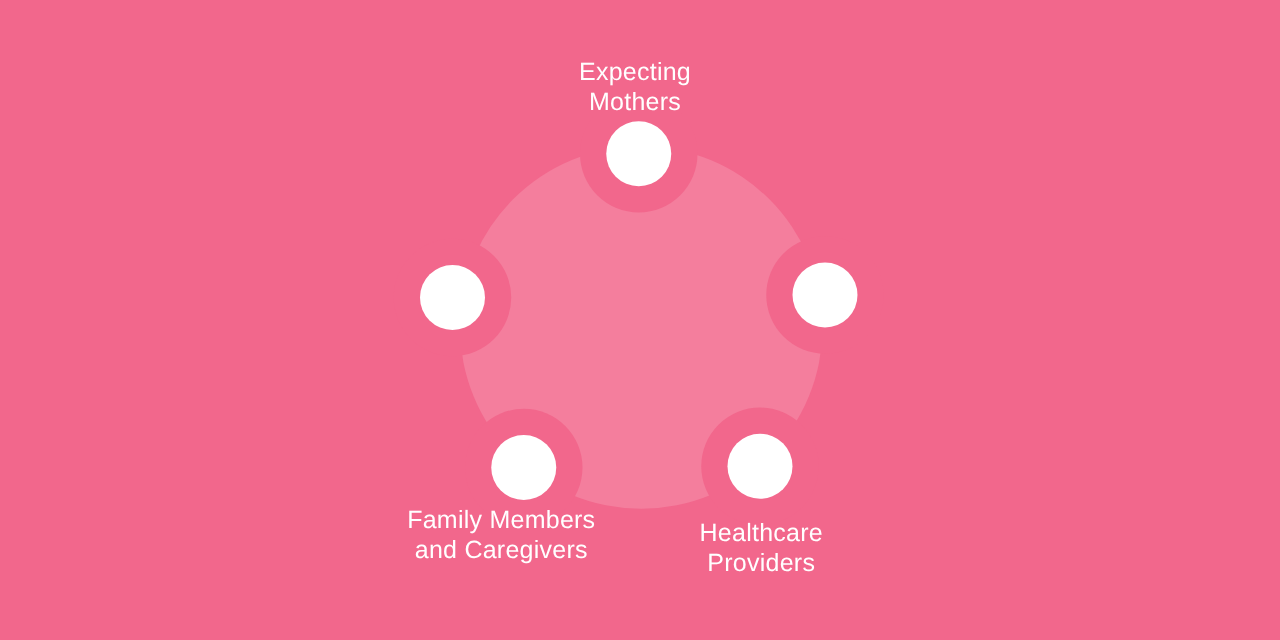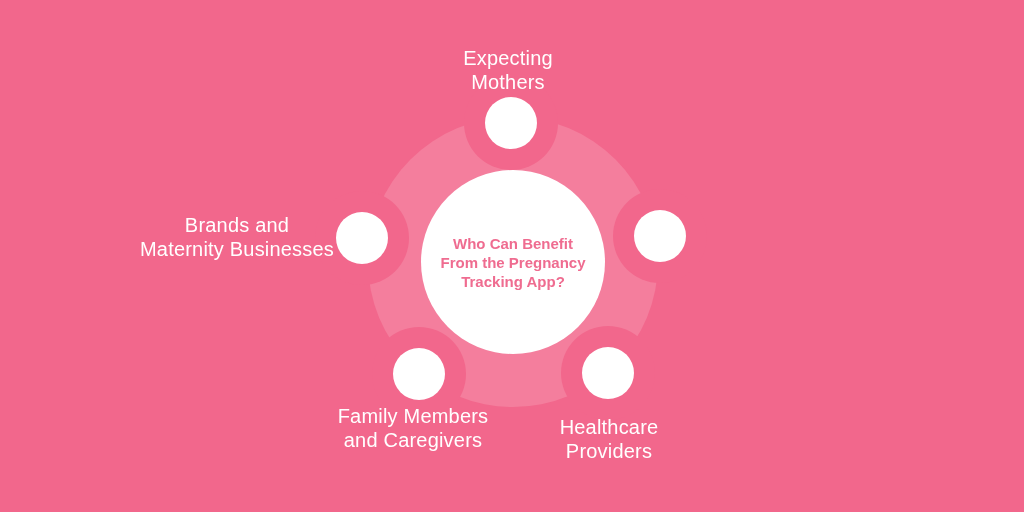--- a/index.html
+++ b/index.html
@@ -54,50 +54,43 @@
     position:absolute;
     transform:translateX(-50%);
     color:var(--label-text);
     font-size:20px;line-height:24px;font-weight:400;
     text-align:center;white-space:pre-line;
     letter-spacing:0.2px;
   }
   .label-top{left:508px;top:46px;}
   .label-left{left:237px;top:213px;}
   .label-right{left:762px;top:213px;}
-  .label-bottom-left{left:413px;top:404px;}
+  .label-bottom-left{left:401px;top:404px;}
   .label-bottom-right{left:609px;top:403px;margin-top:12px;}
 </style>
 </head>
 <body>
 
 <div class="canvas">
 
   <div class="circle halo"></div>
 
   <div class="circle ring ring-top"></div>
   <div class="circle ring ring-left"></div>
   <div class="circle ring ring-right"></div>
   <div class="circle ring ring-bottom-left"></div>
   <div class="circle ring ring-bottom-right"></div>
 
-  <div class="circle center-circle">
-    <div class="center-title">Who Can Benefit
-From the Pregnancy
-Tracking App?</div>
-  </div>
 
   <div class="circle dot dot-top"></div>
   <div class="circle dot dot-left"></div>
   <div class="circle dot dot-right"></div>
   <div class="circle dot dot-bottom-left"></div>
   <div class="circle dot dot-bottom-right"></div>
 
   <div class="node-label label-top">Expecting
 Mothers</div>
   <div class="node-label label-bottom-right">Healthcare
 Providers</div>
   <div class="node-label label-bottom-left">Family Members
 and Caregivers</div>
-  <div class="node-label label-left">Brands and
-Maternity Businesses</div>
 
 </div>
 
 </body></html>

